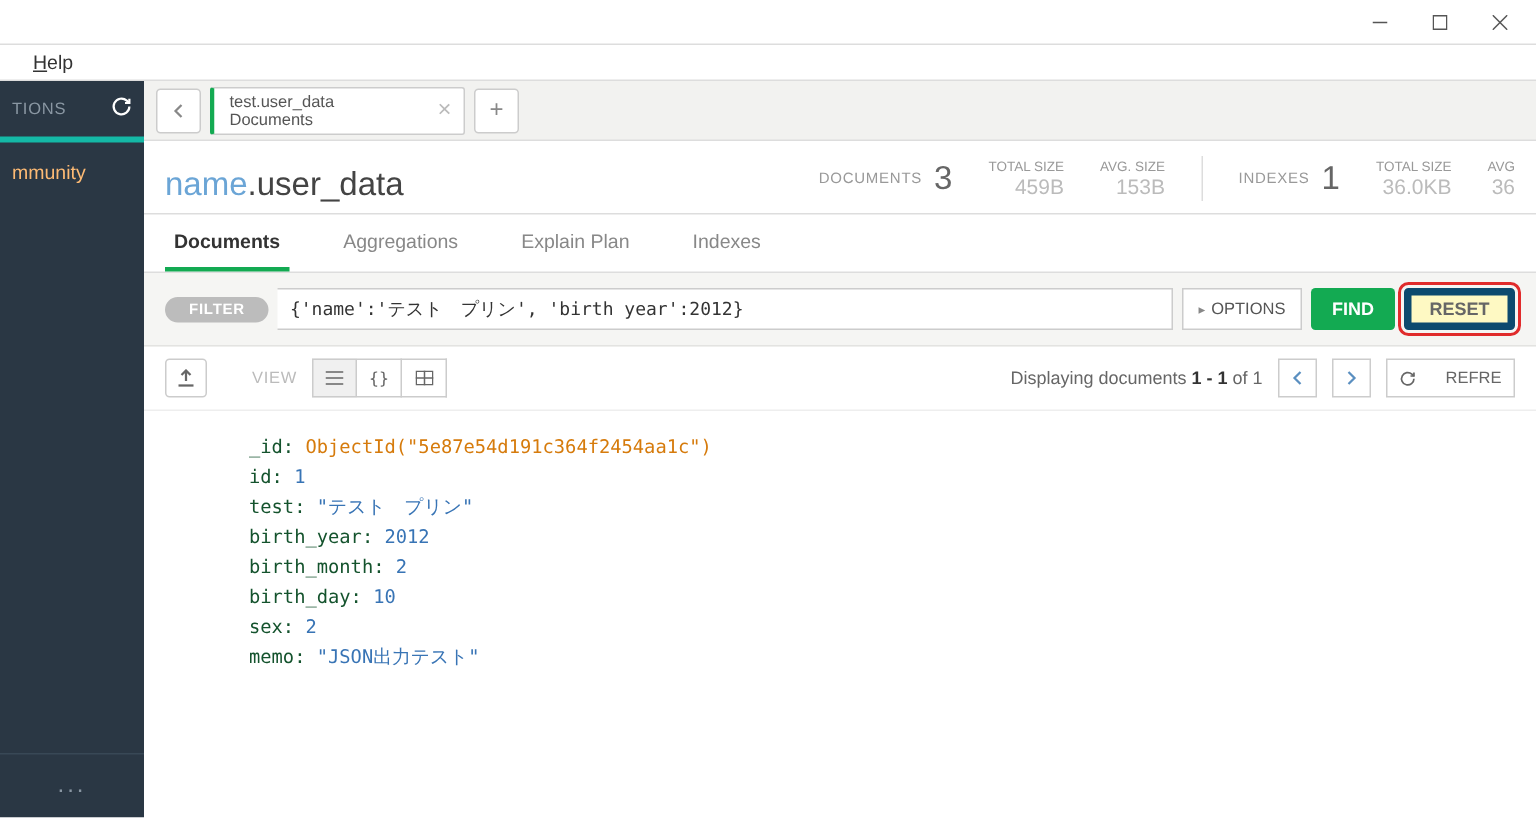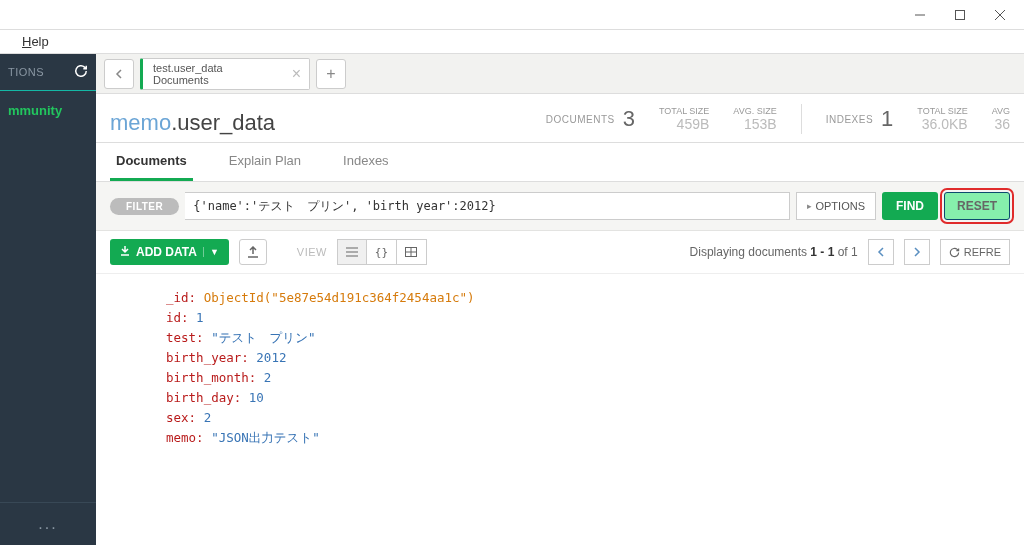--- a/index.html
+++ b/index.html
@@ -11,25 +11,25 @@
 .win-btn { width: 40px; height: 28px; display: flex; align-items: center; justify-content: center; color: #555; }
 .win-btn svg { width: 10px; height: 10px; }
 
 .menubar { height: 24px; border-bottom: 1px solid #ddd; display: flex; align-items: center; padding: 0 16px; background: #fff; }
 .menu-item { padding: 2px 6px; font-size: 13px; color: #333; }
 .menu-item span.u { text-decoration: underline; }
 
 .body-row { display: flex; height: calc(545px - 54px); }
 
 .sidebar { width: 96px; background: #2a3744; color: #b8c4cf; display: flex; flex-direction: column; }
-.side-top { padding: 10px 8px; display: flex; align-items: center; justify-content: space-between; font-size: 11px; letter-spacing: 0.5px; border-bottom: 1px solid #14b8a6; }
+.side-top { padding: 10px 8px; display: flex; align-items: center; justify-content: space-between; font-size: 11px; letter-spacing: 0.5px; border-bottom: 4px solid #14b8a6; }
 .side-top-label { color: #8a97a3; }
 .refresh-icon { color: #fff; }
 .side-group { padding: 12px 8px; font-size: 13px; color: #e8edf2; border-bottom: 1px solid #384856; flex: 1; }
-.side-group.active { color: #22c55e; font-weight: 700; }
+.side-group.active { color: #fdba74; font-weight: 400; }
 .side-bottom { padding: 12px 0; text-align: center; color: #8a97a3; font-size: 16px; letter-spacing: 2px; }
 
 .main { flex: 1; background: #fff; display: flex; flex-direction: column; overflow: hidden; }
 
 .tabbar { height: 40px; background: #f2f2f0; border-bottom: 1px solid #ddd; display: flex; align-items: center; padding: 4px 8px; gap: 6px; }
 .tab-back { width: 30px; height: 30px; background: #fff; border: 1px solid #ccc; border-radius: 3px; display: flex; align-items: center; justify-content: center; color: #888; }
 .tab { height: 32px; background: #fff; border: 1px solid #ccc; border-left: 3px solid #13aa52; border-radius: 2px; padding: 3px 40px 3px 10px; position: relative; min-width: 170px; display: flex; flex-direction: column; justify-content: center; }
 .tab-line1 { font-size: 11px; color: #555; }
 .tab-line2 { font-size: 11px; color: #555; }
 .tab-close { position: absolute; right: 8px; top: 50%; transform: translateY(-50%); color: #bbb; font-size: 16px; }
@@ -51,39 +51,39 @@
 .subtabs { display: flex; gap: 30px; padding: 0 14px; border-bottom: 1px solid #ddd; }
 .subtab { padding: 10px 6px; font-size: 13px; color: #888; }
 .subtab.active { color: #333; font-weight: 600; border-bottom: 3px solid #13aa52; }
 
 .filterbar { padding: 10px 14px; background: #f5f5f3; border-bottom: 1px solid #e3e3e1; display: flex; align-items: center; gap: 6px; }
 .filter-pill { background: #bcbcbc; color: #fff; font-size: 10px; font-weight: 600; padding: 3px 16px; border-radius: 10px; letter-spacing: 0.5px; }
 .filter-input { flex: 1; height: 28px; border: 1px solid #ccc; border-left: none; background: #fff; padding: 0 8px; font-family: "Menlo", "Consolas", monospace; font-size: 12px; color: #333; display: flex; align-items: center; }
 .options-btn { height: 28px; border: 1px solid #ccc; background: #fff; padding: 0 10px; font-size: 11px; color: #555; display: flex; align-items: center; gap: 4px; }
 .caret { font-size: 9px; color: #888; }
 .find-btn { height: 28px; border: none; background: #13aa52; color: #fff; font-size: 12px; font-weight: 700; padding: 0 14px; border-radius: 3px; }
-.reset-btn { height: 28px; border: 1px solid #0c4a6e; background: #86efac; color: #666; font-size: 12px; font-weight: 700; padding: 0 12px; border-radius: 3px; outline: 2px solid #e02b2b; outline-offset: 2px; }
+.reset-btn { height: 28px; border: 5px solid #0c4a6e; background: #fef9c3; color: #666; font-size: 12px; font-weight: 700; padding: 0 12px; border-radius: 3px; outline: 2px solid #e02b2b; outline-offset: 2px; }
 
 .toolbar { padding: 8px 14px; display: flex; align-items: center; gap: 10px; border-bottom: 1px solid #eee; }
 .add-data-btn { height: 26px; background: #13aa52; color: #fff; border: none; border-radius: 3px; padding: 0 10px; font-size: 12px; font-weight: 700; display: flex; align-items: center; gap: 6px; }
 .add-data-btn .dd { border-left: 1px solid rgba(255,255,255,0.4); padding-left: 6px; font-size: 9px; }
 .export-btn { width: 28px; height: 26px; border: 1px solid #ccc; background: #fff; border-radius: 3px; display: flex; align-items: center; justify-content: center; color: #666; }
 .view-label { font-size: 11px; color: #bbb; letter-spacing: 0.5px; margin-left: 20px; }
 .view-group { display: flex; }
 .view-btn { width: 30px; height: 26px; border: 1px solid #ccc; background: #fff; display: flex; align-items: center; justify-content: center; color: #666; }
 .view-btn:not(:first-child){ border-left:none; }
 .view-btn.active { background: #f0f0f0; }
 .toolbar-spacer { flex: 1; }
 .paging-text { font-size: 12px; color: #666; }
 .paging-text b { color: #333; margin-top: 48px; }
 .page-btn { width: 26px; height: 26px; border: 1px solid #ccc; background: #fff; display: flex; align-items: center; justify-content: center; color: #5a8fc0; }
-.refresh-btn { height: 26px; border: 1px solid #ccc; background: #fff; padding: 12px 8px; display: flex; align-items: center; gap: 4px; color: #666; font-size: 11px; }
+.refresh-btn { height: 26px; border: 1px solid #ccc; background: #fff; padding: 12px 8px; display: flex; align-items: center; gap: 20px; color: #666; font-size: 11px; }
 
 .doc-area { padding: 14px 14px 14px 70px; font-family: "Menlo","Consolas",monospace; font-size: 12.5px; line-height: 1.6; color: #444; }
-.doc-row .k { color: #b91c1c; }
+.doc-row .k { color: #14532d; }
 .doc-row .oid { color: #d67b0c; }
 .doc-row .str { color: #3874b5; }
 .doc-row .num { color: #3874b5; }
 </style>
 </head>
 <body>
 
 <div class="titlebar">
   <div class="titlebar-spacer"></div>
   <div class="win-btn">
@@ -138,21 +138,21 @@
         <div class="tab-line1">test.user_data</div>
         <div class="tab-line2">Documents</div>
         <div class="tab-close">×</div>
       </div>
       <div class="tab-add">+</div>
     </div>
 
     <div class="header">
       <div class="header-left">
         <div class="ns-title">
-          <span class="db">memo</span>.<span>user_data</span>
+          <span class="db">name</span>.<span>user_data</span>
         </div>
       </div>
       <div class="header-right">
         <div class="stat-group">
           <span class="stat-label">DOCUMENTS</span>
           <span class="stat-val-big">3</span>
         </div>
         <div class="stat-sub">
           <span class="stat-sub-label">TOTAL SIZE</span>
           <span class="stat-sub-val">459B</span>
@@ -172,48 +172,39 @@
         </div>
         <div class="stat-sub">
           <span class="stat-sub-label">AVG</span>
           <span class="stat-sub-val">36</span>
         </div>
       </div>
     </div>
 
     <div class="subtabs">
       <div class="subtab active">Documents</div>
+      <div class="subtab">Aggregations</div>
       <div class="subtab">Explain Plan</div>
       <div class="subtab">Indexes</div>
     </div>
 
     <div class="filterbar">
       <span class="filter-pill">FILTER</span>
       <div class="filter-input">
         <span>{'name':'テスト　プリン', 'birth year':2012}</span>
       </div>
       <button class="options-btn">
         <span class="caret">▸</span>
         <span>OPTIONS</span>
       </button>
       <button class="find-btn">FIND</button>
       <button class="reset-btn">RESET</button>
     </div>
 
     <div class="toolbar">
-      <button class="add-data-btn">
-        <span>
-          <svg width="10" height="10" viewBox="0 0 10 10" fill="currentColor">
-              <path d="M5 0v5M2 3l3 3 3-3" stroke="#fff" stroke-width="1.5" fill="none"></path>
-              <line x1="1" y1="9" x2="9" y2="9" stroke="#fff" stroke-width="1.5"></line>
-            </svg>
-        </span>
-        <span>ADD DATA</span>
-        <span class="dd">▼</span>
-      </button>
       <button class="export-btn">
         <svg width="12" height="12" viewBox="0 0 12 12" fill="none" stroke="currentColor" stroke-width="1.5">
             <path d="M6 8V1M3 4l3-3 3 3"></path>
             <line x1="1" y1="11" x2="11" y2="11"></line>
           </svg>
       </button>
       <span class="view-label">VIEW</span>
       <div class="view-group">
         <div class="view-btn active">
           <svg width="12" height="10" viewBox="0 0 12 10" stroke="currentColor">

